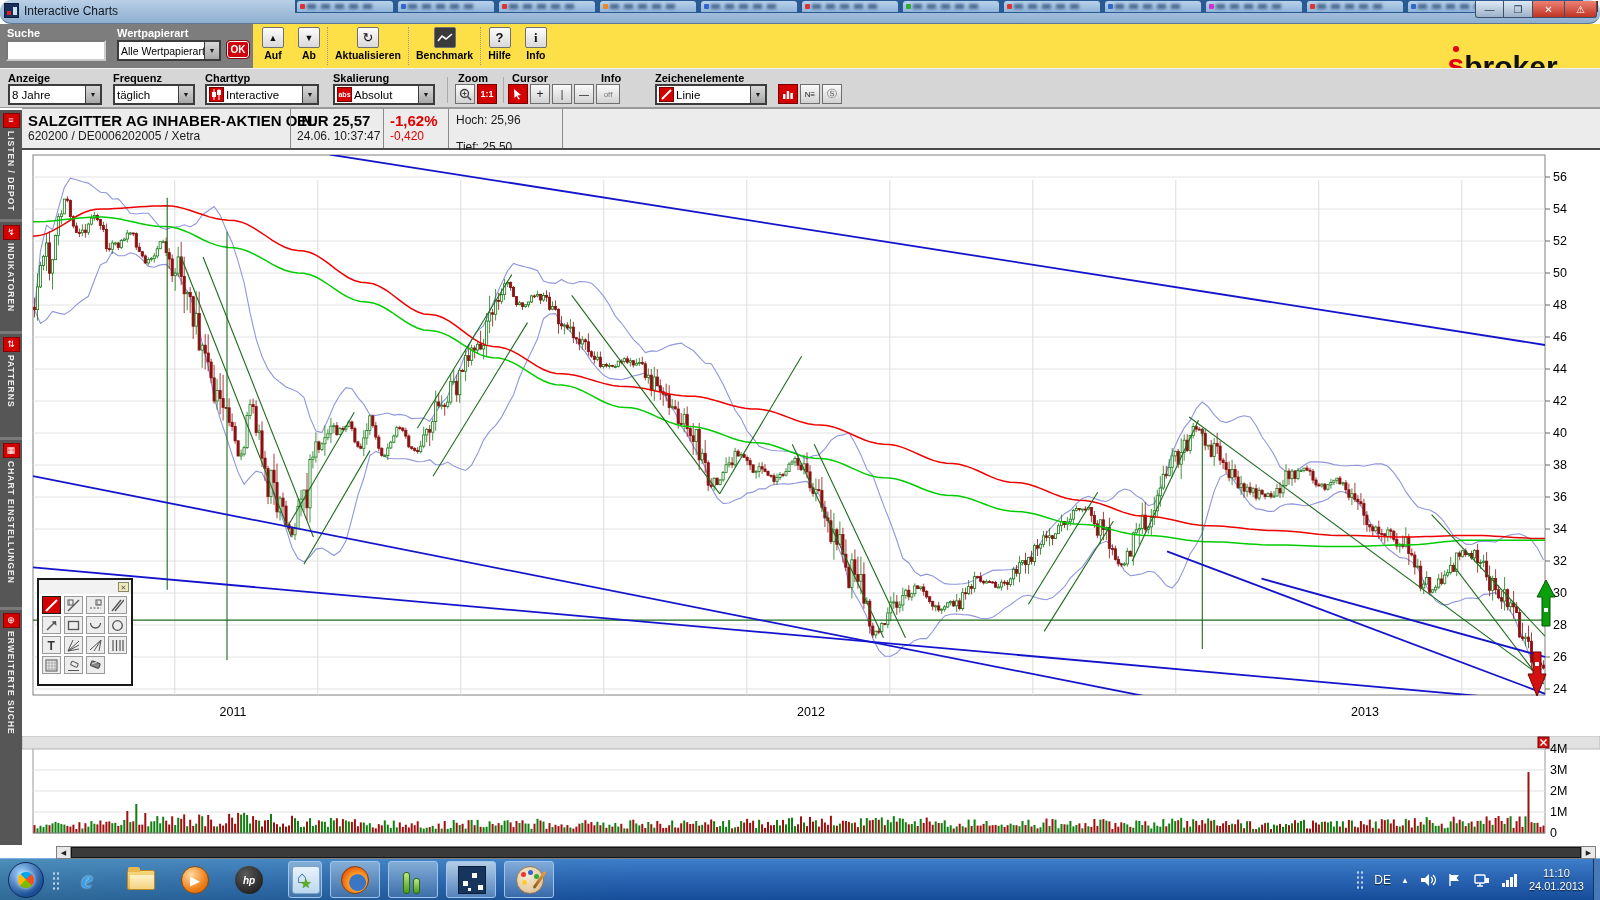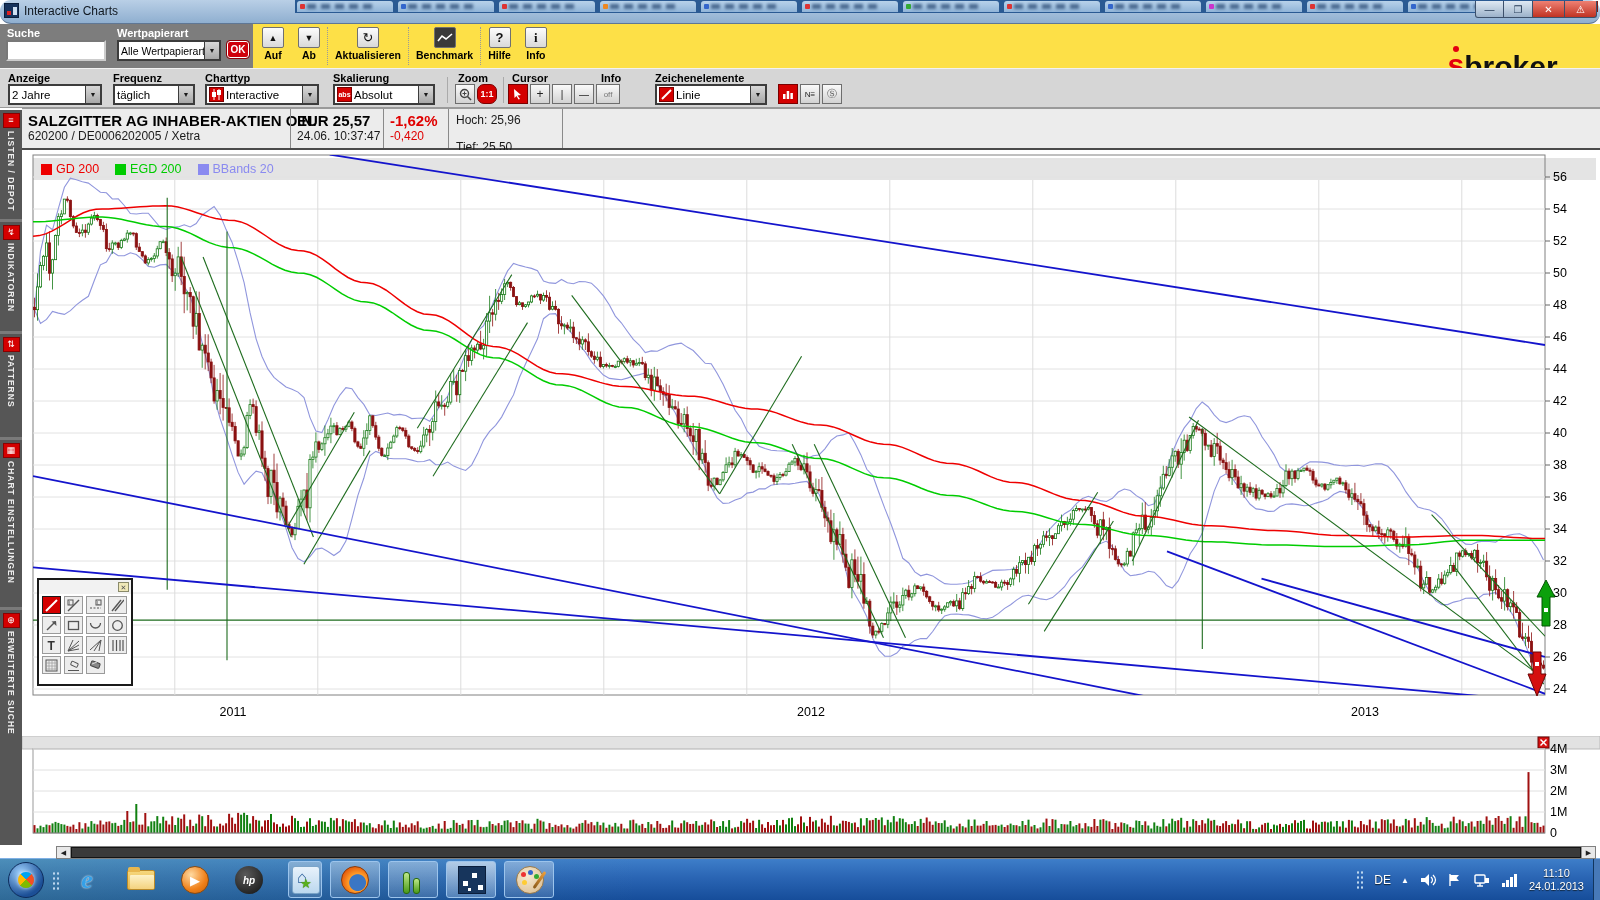--- a/index.html
+++ b/index.html
@@ -299,21 +299,21 @@
     <div id="logo">
       <span id="logo-s">s</span>
         <span id="logo-rest">broker</span>
         <span id="logo-dot">.</span>
     </div>
   </div>
 
   <div id="toolbar2">
     <span class="blabel" style="left:8px;">Anzeige</span>
     <div class="dd" style="left:8px; top:15px; width:94px;">
-      <span class="txt" style="font-size:11.5px;">2 Jahre</span>
+      <span class="txt" style="font-size:11.5px;">8 Jahre</span>
         <span class="arr">▼</span>
     </div>
     <span class="blabel" style="left:113px;">Frequenz</span>
     <div class="dd" style="left:113px; top:15px; width:82px;">
       <span class="txt" style="font-size:11.5px;">täglich</span>
         <span class="arr">▼</span>
     </div>
     <span class="blabel" style="left:205px;">Charttyp</span>
     <div class="dd" style="left:205px; top:15px; width:114px;">
       <span class="chip">
@@ -336,21 +336,21 @@
     <div class="t2sep" style="left:447px;"></div>
     <span class="blabel" style="left:458px;">Zoom</span>
     <div class="t2btn" style="left:455px;">
       <svg width="13" height="13">
           <circle cx="5.5" cy="5.5" r="4" fill="none" stroke="#444" stroke-width="1.4"></circle>
           <line x1="8.5" y1="8.5" x2="12" y2="12" stroke="#444" stroke-width="1.6"></line>
           <line x1="3.5" y1="5.5" x2="7.5" y2="5.5" stroke="#444" stroke-width="1"></line>
           <line x1="5.5" y1="3.5" x2="5.5" y2="7.5" stroke="#444" stroke-width="1"></line>
         </svg>
     </div>
-    <div class="t2btn red" style="left:477px; font-size:9px; font-weight:bold;border-radius:7px;">1:1</div>
+    <div class="t2btn red" style="left:477px; font-size:9px; font-weight:bold;">1:1</div>
     <div class="t2sep" style="left:503px;"></div>
     <span class="blabel" style="left:512px;">Cursor</span>
     <div class="t2btn red" style="left:508px;">
       <svg width="12" height="12">
           <polygon points="2,1 9,7 5.5,7.5 8,11 6.5,11.6 4.5,8 2.5,10" fill="#fff"></polygon>
         </svg>
     </div>
     <div class="t2btn" style="left:530px; font-size:12px;">+</div>
     <div class="t2btn" style="left:552px;">|</div>
     <div class="t2btn" style="left:574px;">—</div>
@@ -418,34 +418,20 @@
       <span class="slab">CHART EINSTELLUNGEN</span>
     </div>
     <div class="stab" style="height:164px; border-bottom:none;">
       <span class="sicon">⊕</span>
       <span class="slab">ERWEITERTE SUCHE</span>
     </div>
     <div style="flex:1; background:#565656;"></div>
   </div>
 
   <div id="chartpanel">
-    <div id="legend">
-      <span class="litem">
-        <span class="swatch" id="sw0" style="background: rgb(238, 0, 0);"></span>
-          <span id="lg0" style="color: rgb(238, 0, 0);">GD 200</span>
-      </span>
-      <span class="litem">
-        <span class="swatch" id="sw1" style="background: rgb(0, 204, 0);"></span>
-          <span id="lg1" style="color: rgb(0, 204, 0);">EGD 200</span>
-      </span>
-      <span class="litem">
-        <span class="swatch" id="sw2" style="background: rgb(138, 138, 240);"></span>
-          <span id="lg2" style="color: rgb(138, 138, 240);">BBands 20</span>
-      </span>
-    </div>
     <svg id="pricechart" viewBox="0 0 1578 580">
         <rect x="11" y="5" width="1512" height="540" fill="none" stroke="#808080"></rect>
         <line x1="11" y1="27" x2="1523" y2="27" stroke="#e2e2e2"></line>
         <line x1="1523" y1="27" x2="1528" y2="27" stroke="#666"></line>
         <text x="1531" y="31" font-size="12.5" fill="#000">56</text>
         <line x1="11" y1="59" x2="1523" y2="59" stroke="#e2e2e2"></line>
         <line x1="1523" y1="59" x2="1528" y2="59" stroke="#666"></line>
         <text x="1531" y="63" font-size="12.5" fill="#000">54</text>
         <line x1="11" y1="91" x2="1523" y2="91" stroke="#e2e2e2"></line>
         <line x1="1523" y1="91" x2="1528" y2="91" stroke="#666"></line>

